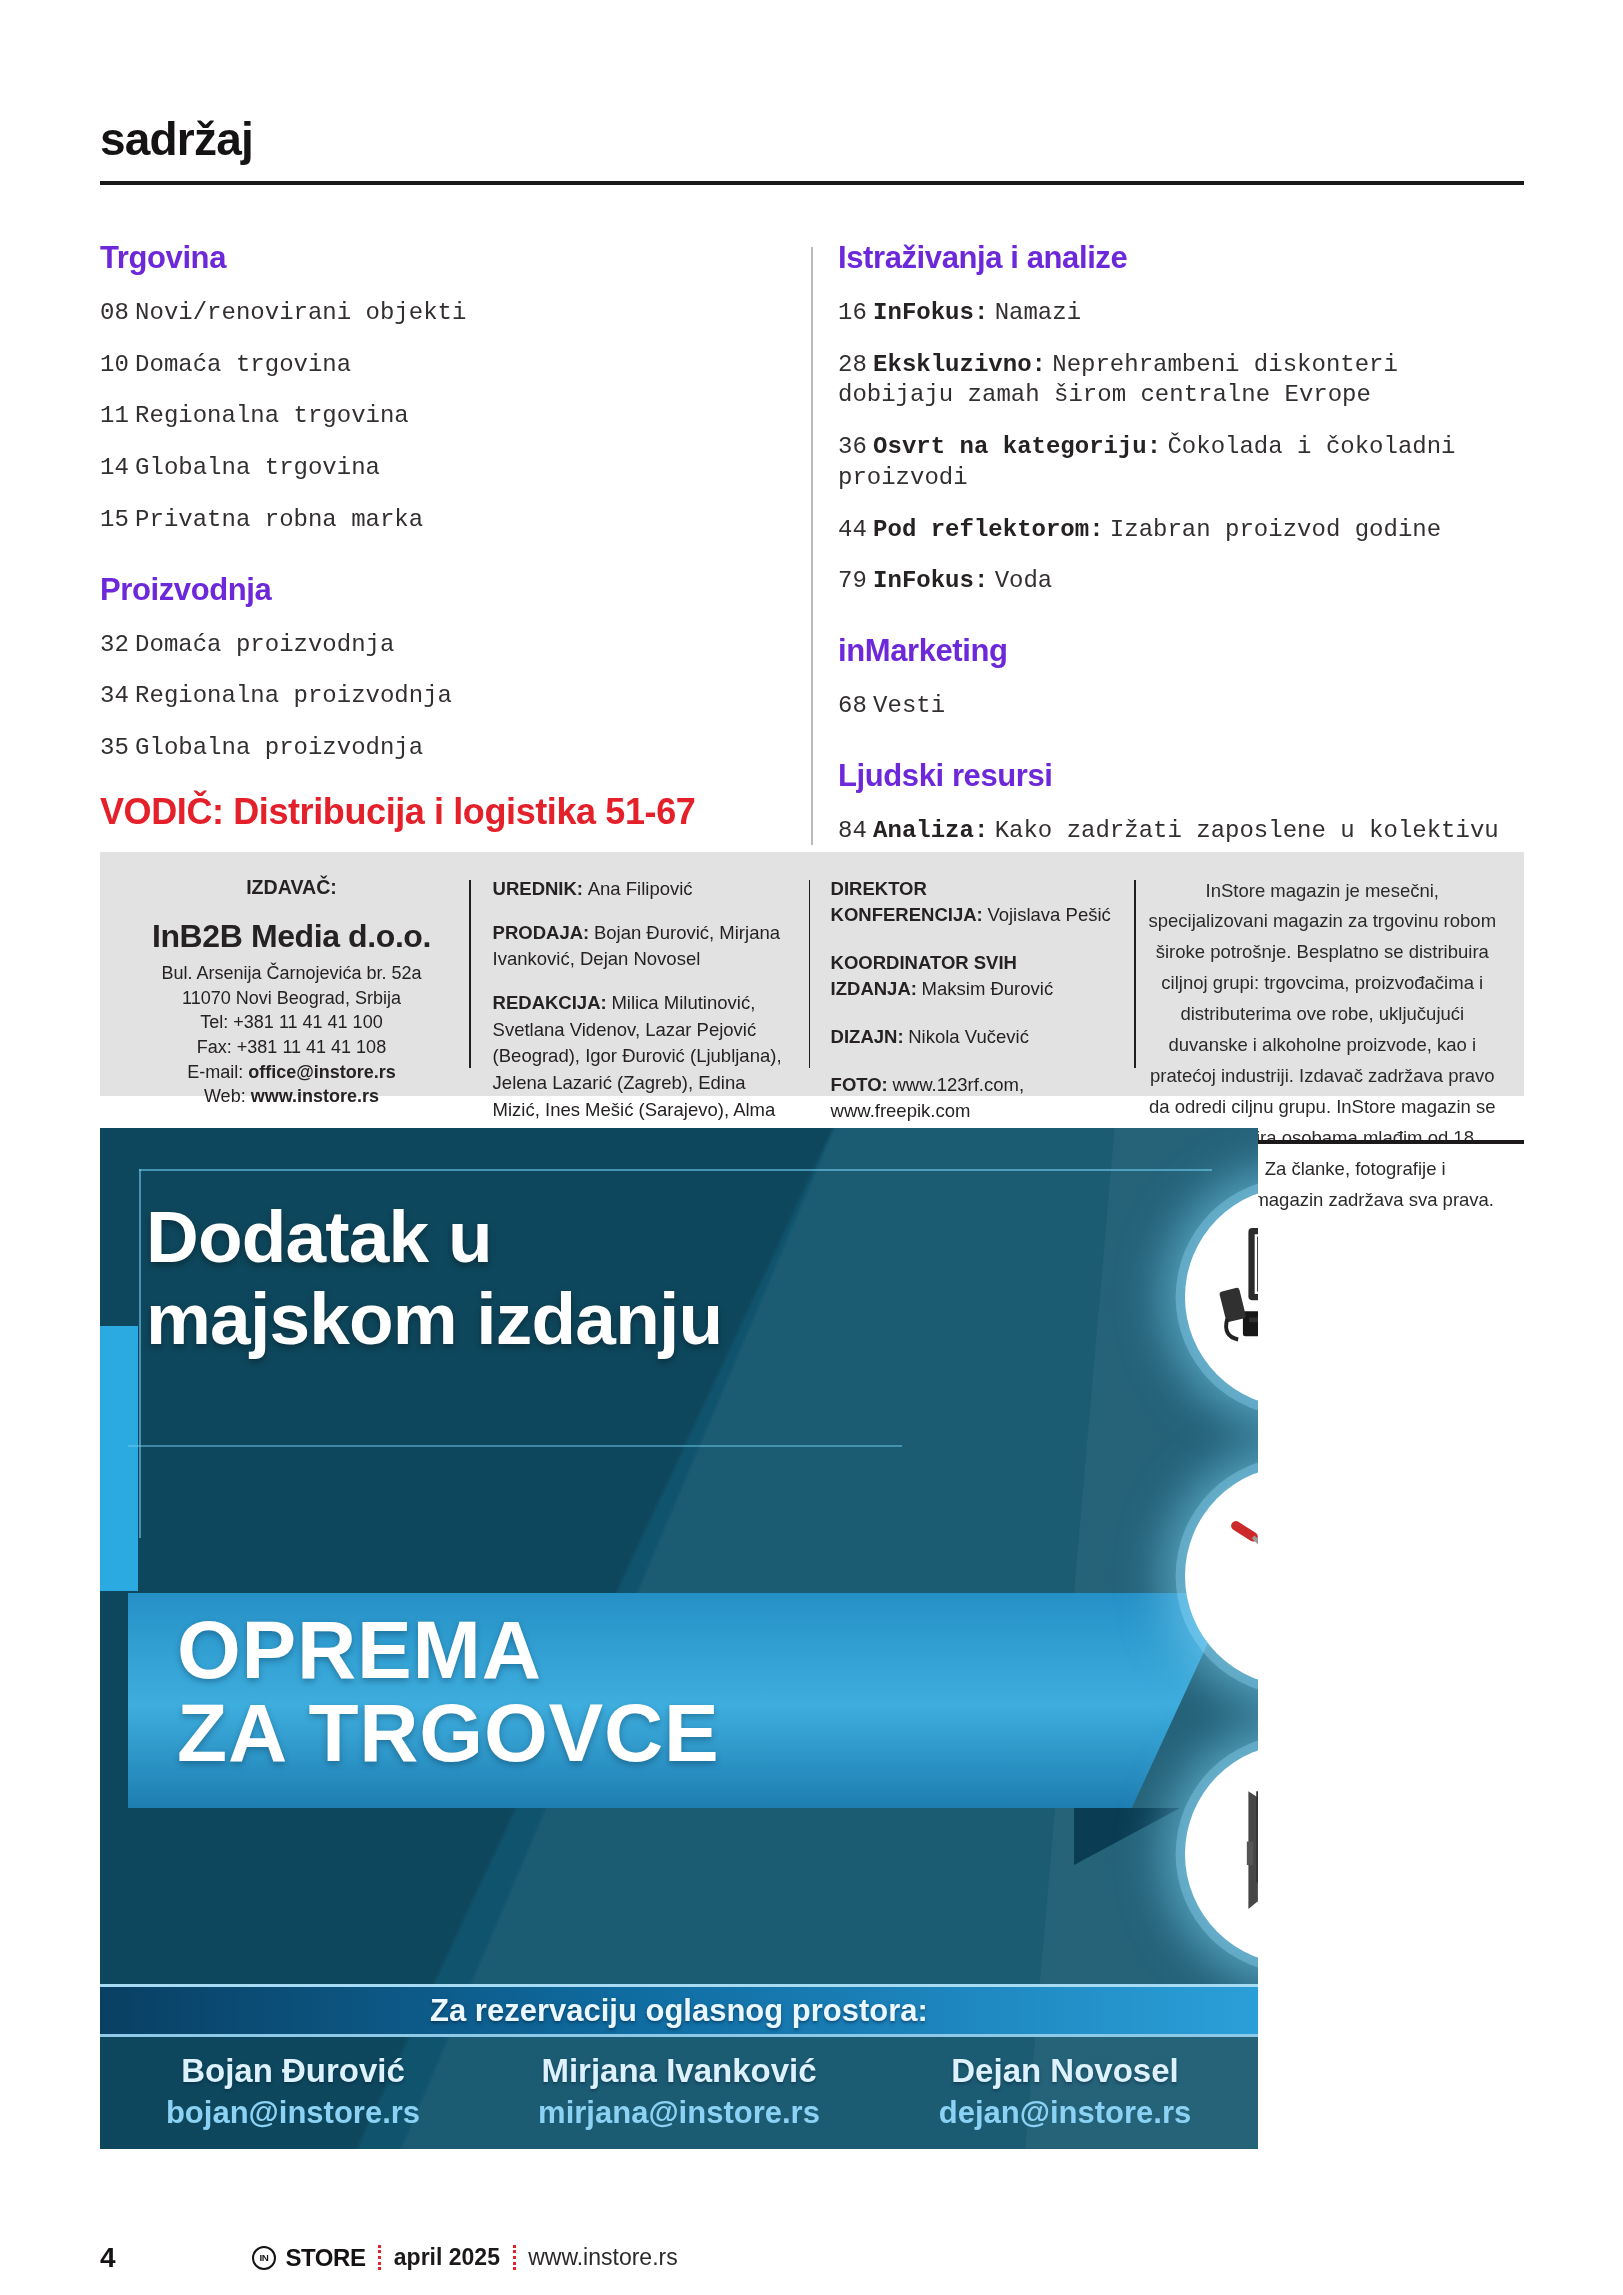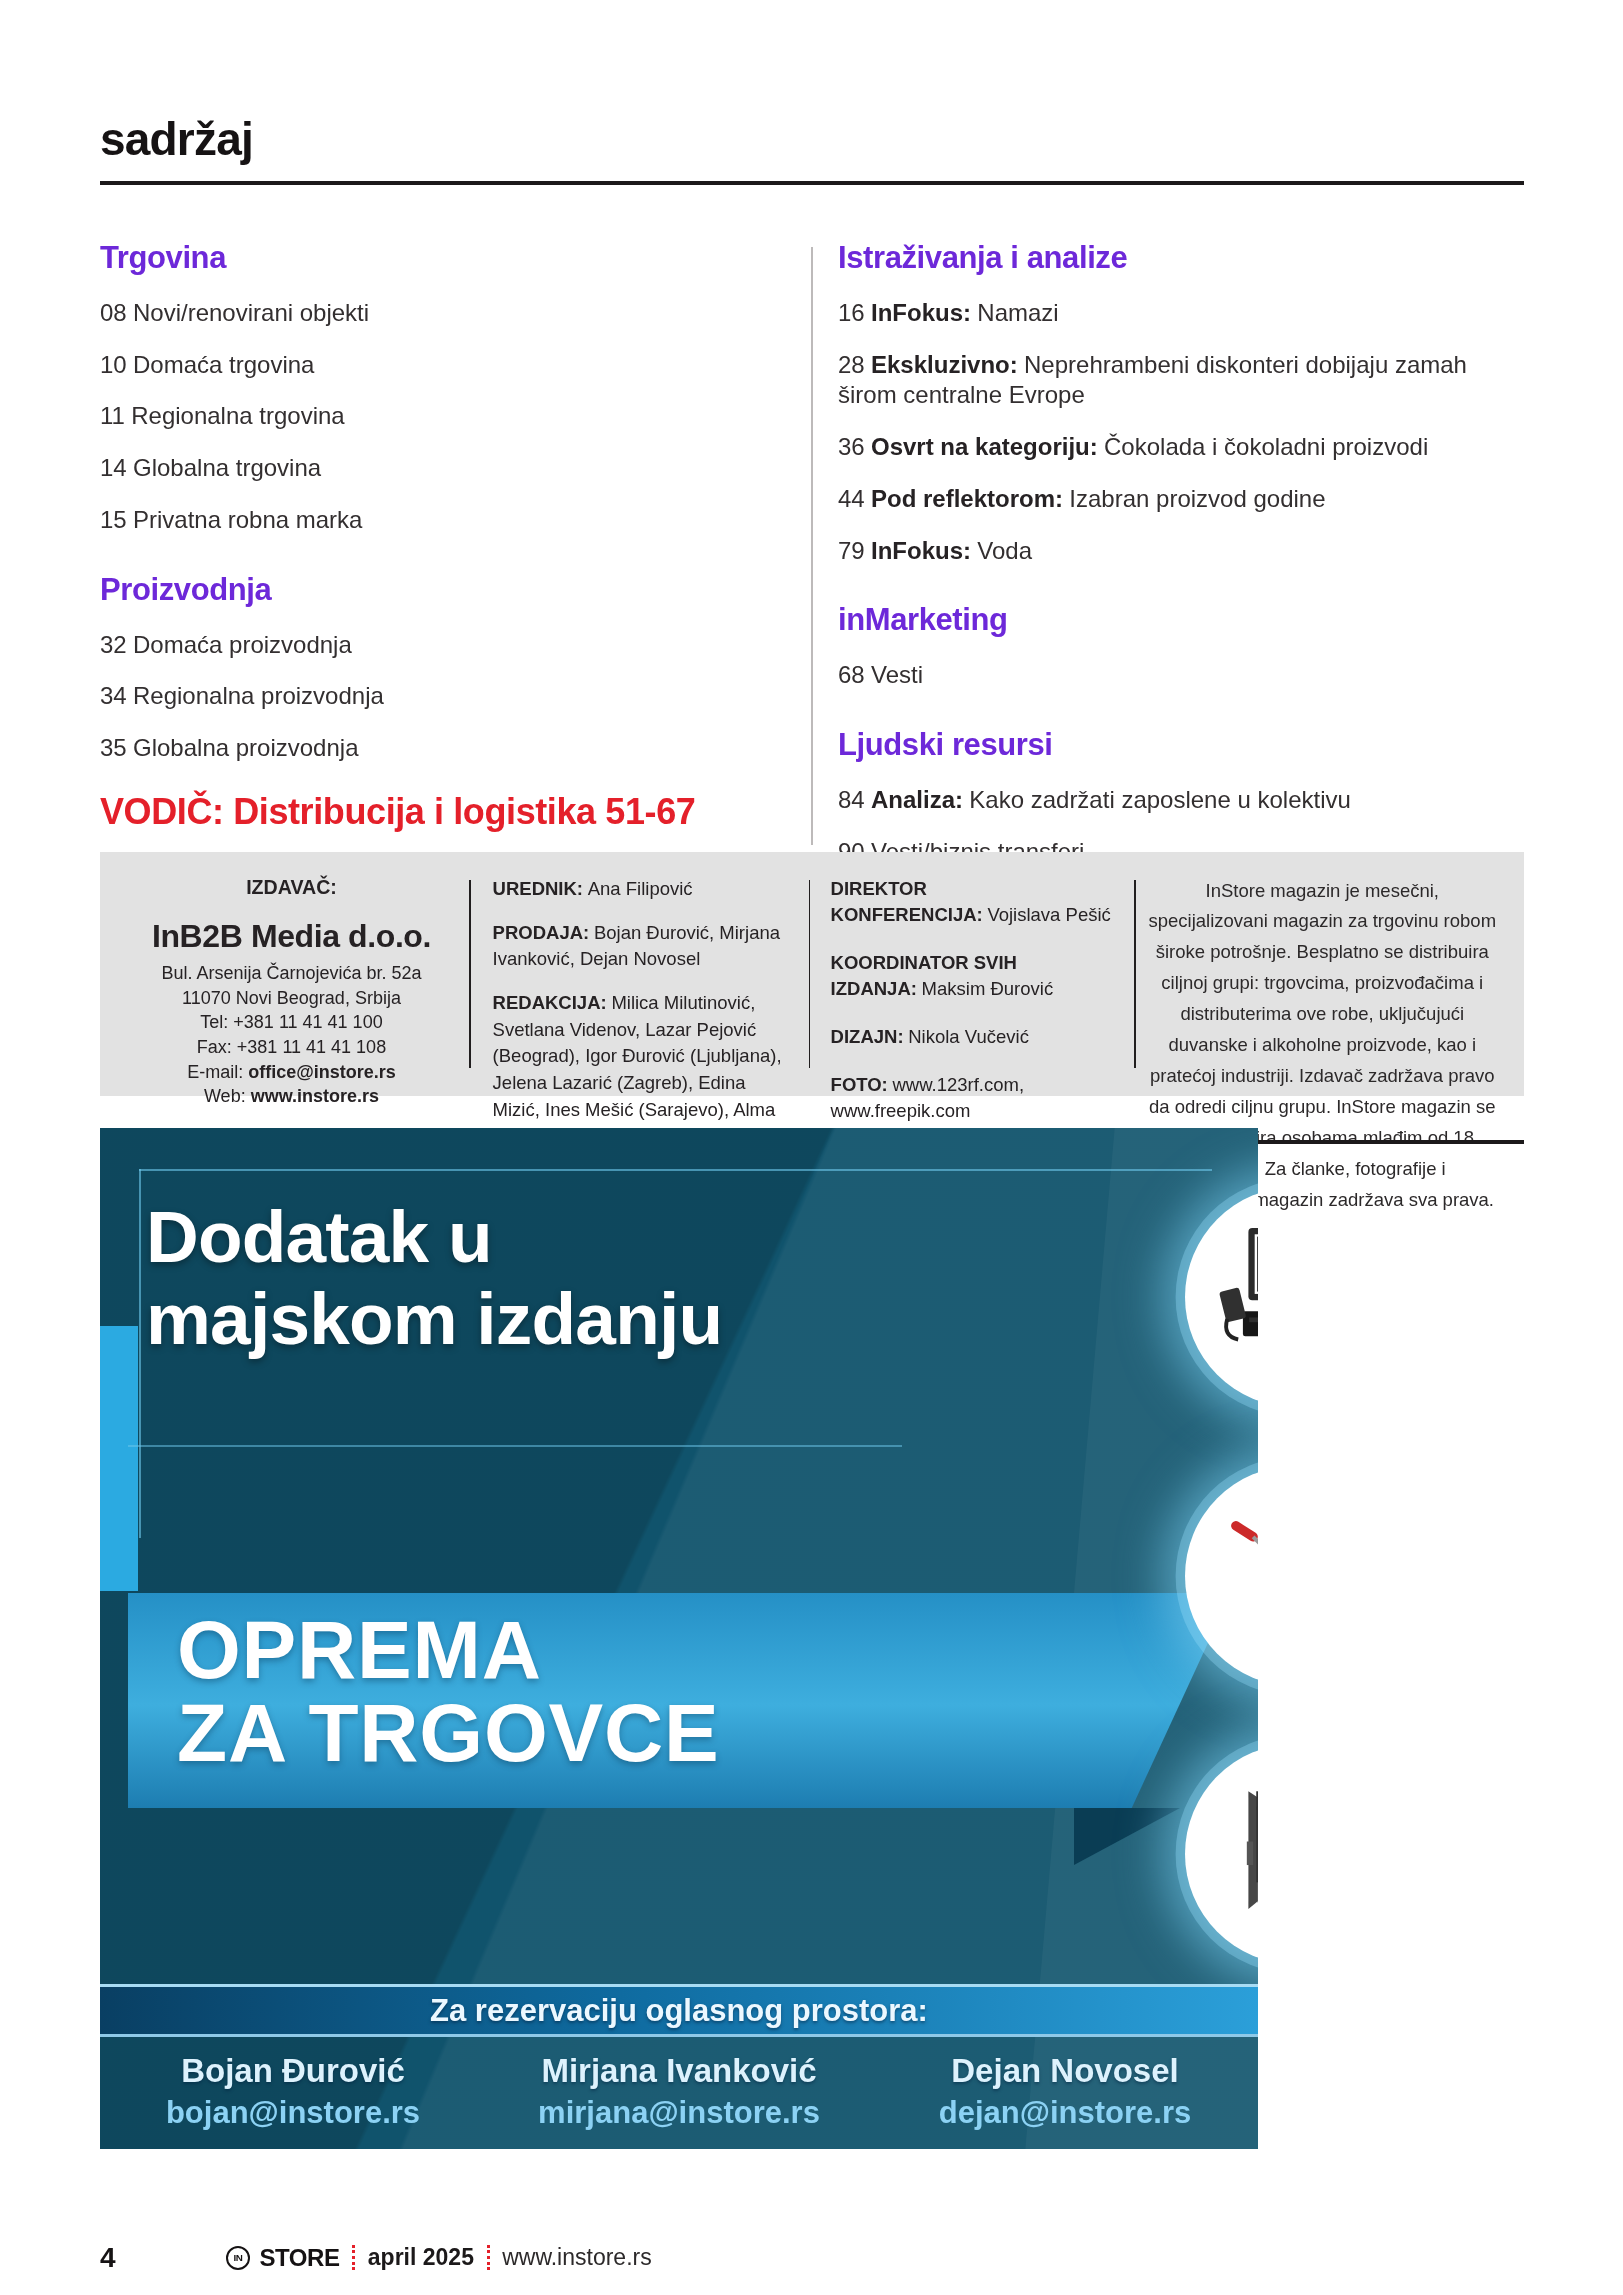--- a/index.html
+++ b/index.html
@@ -12,21 +12,21 @@
                 letter-spacing:-0.8px; color:#161314; }
   .header-rule { position:absolute; left:100px; top:181px; width:1424px; height:3.9px; background:#1c191a; }
 
   
   .toc-col { position:absolute; top:240px; }
   .toc-left  { left:100px;  width:695px; }
   .toc-right { left:838px; width:687px; }
   .toc-divider { position:absolute; left:811px; top:247px; width:1.6px; height:598px; background:#bdbaba; }
   .toc-heading { font-size:31px; font-weight:800; color:#6d28d9; letter-spacing:-0.4px; margin-bottom:22px; }
   .toc-section + .toc-section .toc-heading { margin-top:36px; }
-  .toc-item { font-size:24px; line-height:1.28; color:#332f30; margin-bottom:21px; }
+  .toc-item { font-size:24px; line-height:1.28; color:#332f30; margin-bottom:21px;font-family:Liberation Mono, monospace; }
   .toc-num { margin-right:6.3px; }
   .toc-label { margin-right:6.3px; font-weight:800; color:#262224; }
   .toc-label:empty { display:none; margin:0; }
   .toc-vodic { margin-top:27px; font-size:36px; font-weight:800; color:#e4202a; letter-spacing:-0.4px; }
 
   
   .impressum { position:absolute; left:100px; top:852px; width:1424px; height:244px;
                background:#e2e2e2; display:flex; align-items:stretch; padding:23.6px 14px; }
   .imp-vr { width:1.6px; background:#211e1f; margin:4.7px 0; }
   .imp-col1 { width:355px; text-align:center; padding:0 11px; }
@@ -84,21 +84,21 @@
   .bb-contact { flex:1; text-align:center; }
   .bb-contact-name  { font-size:33px; font-weight:800; color:#ddf2fd; text-shadow:0 1.6px 3.1px rgba(0,30,60,.45); }
   .bb-contact-email { font-size:31px; font-weight:700; color:#8cd2f4; margin-top:4.7px; }
 
   
   .footer { position:absolute; left:100px; top:2237px; width:1424px; height:41px; }
   .footer-page { position:absolute; left:0; top:4.7px; font-size:28px; font-weight:800; color:#161314; }
   .footer-brand { position:absolute; left:126px; top:0; height:41px; display:flex; align-items:center; }
   .logo-circle { width:24px; height:24px; border:2.7px solid #151213; border-radius:50%;
                  display:flex; align-items:center; justify-content:center;
-                 font-size:9.8px; font-weight:800; letter-spacing:-0.4px; color:#151213; }
+                 font-size:9.8px; font-weight:800; letter-spacing:-0.4px; color:#151213;margin-left:26px; }
   .logo-store { font-size:24px; font-weight:800; letter-spacing:-0.4px; margin-left:9.4px; color:#151213; }
   .dot-sep { height:25px; border-left:3.1px dotted #e4202a; margin:0 12.6px; }
   .footer-issue { font-size:23px; font-weight:800; color:#1c191a; }
   .footer-site  { font-size:23px; font-weight:400; color:#2c292a; }
 </style>
 </head>
 <body>
 
 <div class="page">
 

